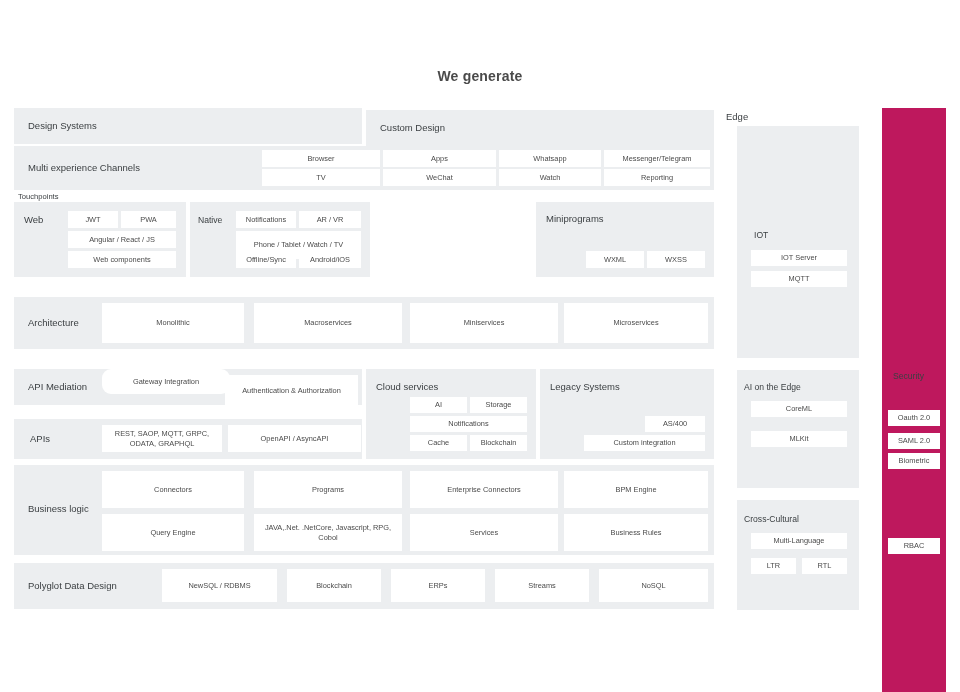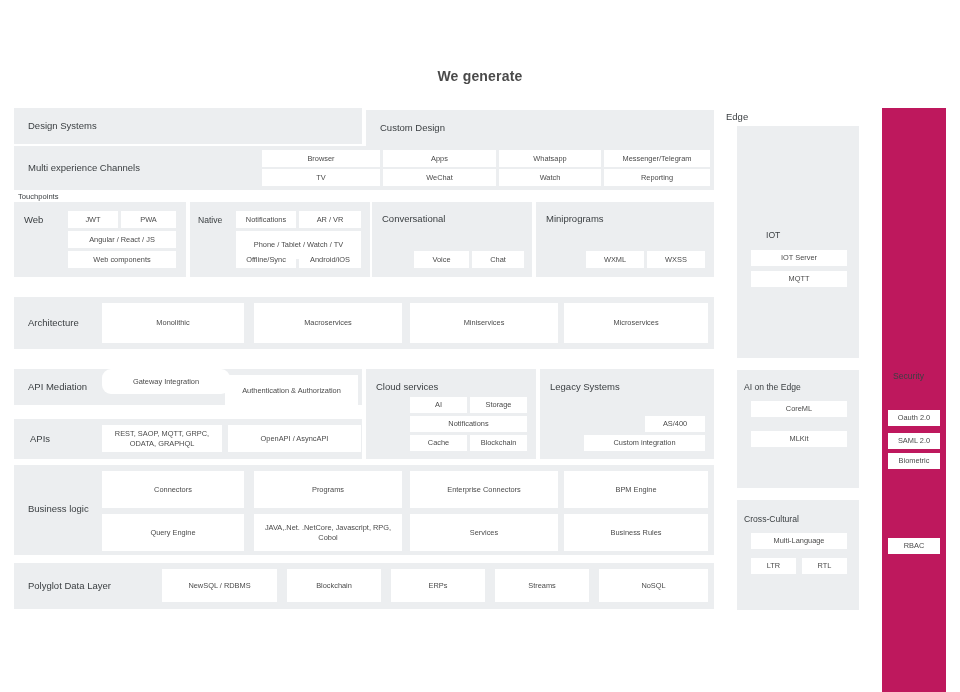--- a/index.html
+++ b/index.html
@@ -79,21 +79,21 @@
 
   
   #edge-col { position: absolute; left: 722px; top: 108px; width: 152px; height: 502px;
               background: #ffffff; }
   #edge-label { position: absolute; left: 726px; top: 111px; font-size: 9.5px; color:#3c4043; }
 
   #iot-panel      { left: 737px; top: 126px; width: 122px; height: 232px; }
   #ai-edge-panel  { left: 737px; top: 370px; width: 122px; height: 118px; }
   #cross-panel    { left: 737px; top: 500px; width: 122px; height: 110px; }
 
-  #iot-panel .group-label     { position:absolute; left: 19px; top: 104px; font-size: 8.6px; padding-left: 10px; }
+  #iot-panel .group-label     { position:absolute; left: 7px; top: 104px; font-size: 8.6px; padding-left: 10px; }
   #ai-edge-panel .group-label { position:absolute; left: 7px; top: 12px;  font-size: 8.6px; }
   #cross-panel .group-label   { position:absolute; left: 7px; top: 14px;  font-size: 8.6px; }
 
   
   #security-col { position: absolute; left: 882px; top: 108px; width: 64px; height: 652px;
                   background: #be185d; }
   #security-label { position: absolute; left: 893px; top: 371px; font-size: 8.6px; color:#3c4043; }
 </style>
 </head>
 <body>
@@ -134,25 +134,20 @@
 
   <div class="panel" id="native-box">
     <div class="group-label">Native</div>
     <div class="tile" style="left:46px; top:9px;  width:60px; height:17px;">Notifications</div>
     <div class="tile" style="left:109px; top:9px; width:62px; height:17px;">AR / VR</div>
     <div class="tile" style="left:46px; top:29px; width:125px; height:28px;">Phone / Tablet / Watch / TV</div>
     <div class="tile" style="left:46px; top:49px; width:60px; height:17px;">Offline/Sync</div>
     <div class="tile" style="left:109px; top:49px; width:62px; height:17px;">Android/iOS</div>
   </div>
 
-  <div class="panel" id="conv-box">
-    <div class="group-label">Conversational</div>
-    <div class="tile" style="left:42px; top:49px; width:55px; height:17px;">Voice</div>
-    <div class="tile" style="left:100px; top:49px; width:52px; height:17px;">Chat</div>
-  </div>
 
   <div class="panel" id="mini-box">
     <div class="group-label">Miniprograms</div>
     <div class="tile" style="left:50px; top:49px; width:58px; height:17px;">WXML</div>
     <div class="tile" style="left:111px; top:49px; width:58px; height:17px;">WXSS</div>
   </div>
 
   <div class="panel" id="architecture">
     <div class="panel-label">Architecture</div>
     <div class="tile" style="left:88px;  top:6px; width:142px; height:40px;">Monolithic</div>
@@ -194,21 +189,21 @@
     <div class="tile" style="left:240px; top:6px;  width:148px; height:37px;">Programs</div>
     <div class="tile" style="left:396px; top:6px;  width:148px; height:37px;">Enterprise Connectors</div>
     <div class="tile" style="left:550px; top:6px;  width:144px; height:37px;">BPM Engine</div>
     <div class="tile" style="left:88px;  top:49px; width:142px; height:37px;">Query Engine</div>
     <div class="tile" style="left:240px; top:49px; width:148px; height:37px;">JAVA,.Net. .NetCore, Javascript, RPG, Cobol</div>
     <div class="tile" style="left:396px; top:49px; width:148px; height:37px;">Services</div>
     <div class="tile" style="left:550px; top:49px; width:144px; height:37px;">Business Rules</div>
   </div>
 
   <div class="panel" id="polyglot">
-    <div class="panel-label">Polyglot Data Layer</div>
+    <div class="panel-label">Polyglot Data Design</div>
     <div class="tile" style="left:148px; top:6px; width:115px; height:33px;">NewSQL / RDBMS</div>
     <div class="tile" style="left:273px; top:6px; width:94px;  height:33px;">Blockchain</div>
     <div class="tile" style="left:377px; top:6px; width:94px;  height:33px;">ERPs</div>
     <div class="tile" style="left:481px; top:6px; width:94px;  height:33px;">Streams</div>
     <div class="tile" style="left:585px; top:6px; width:109px; height:33px;">NoSQL</div>
   </div>
 
   <div id="edge-col"></div>
   <div id="edge-label">Edge</div>
 

